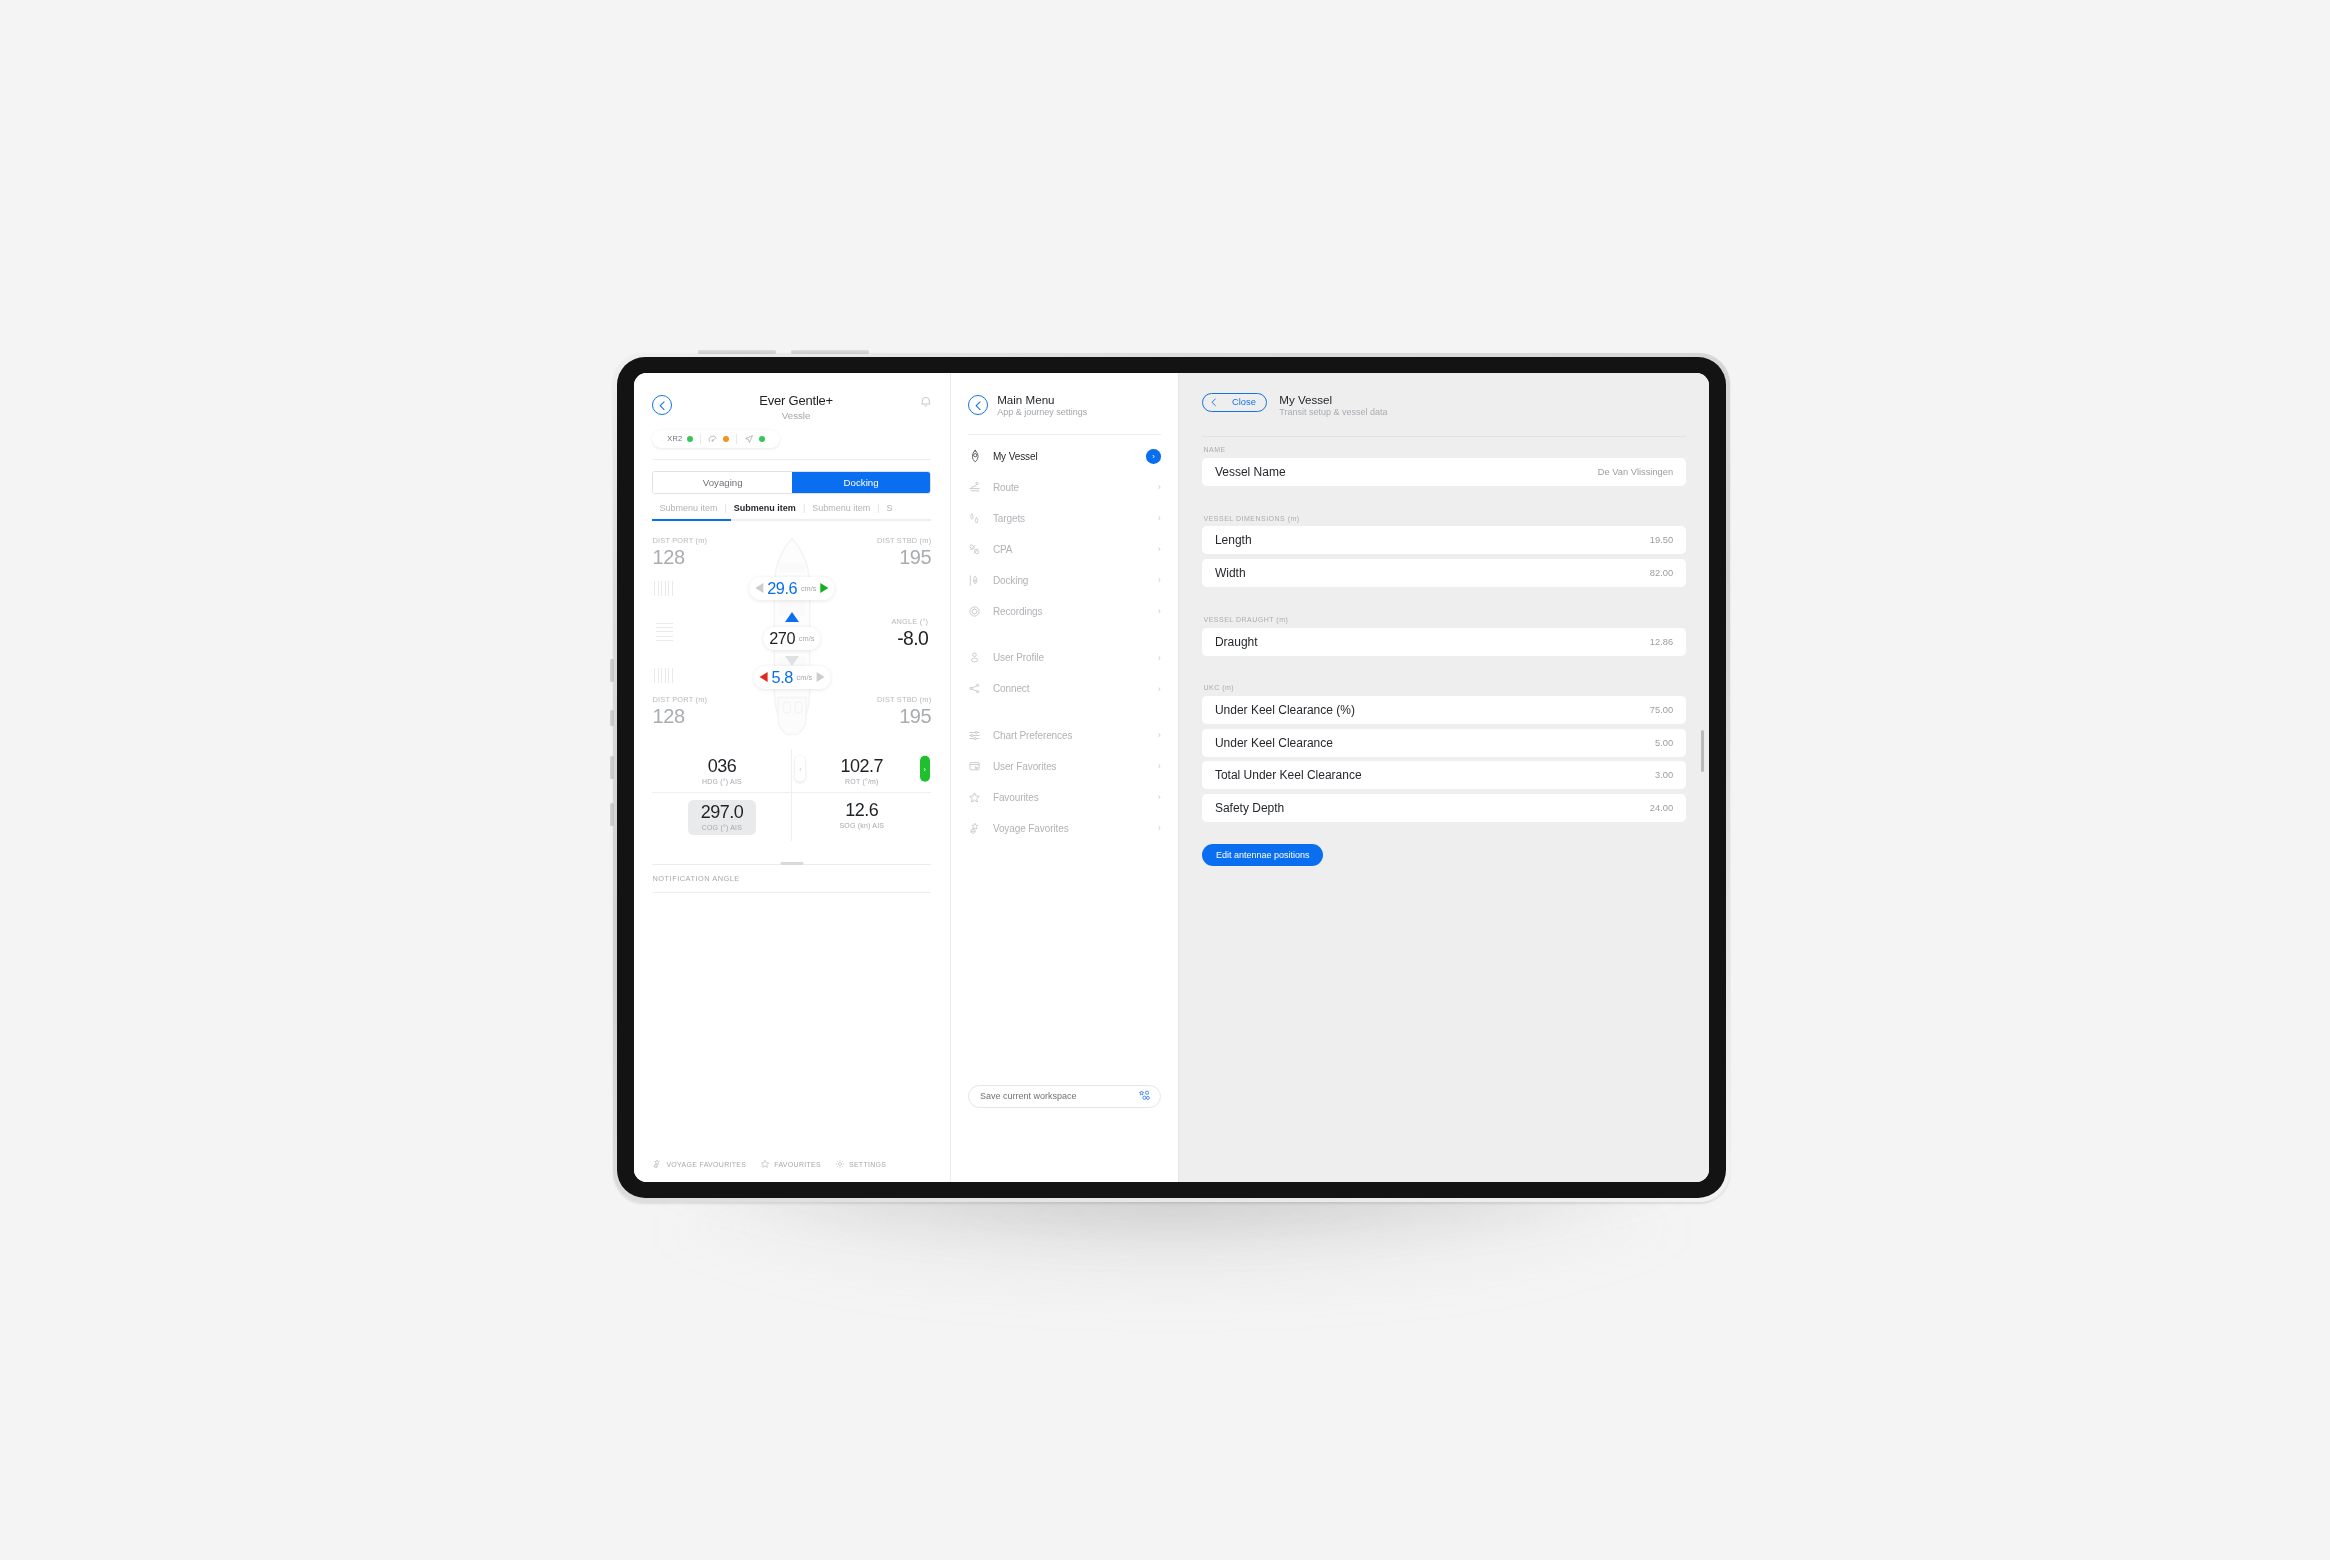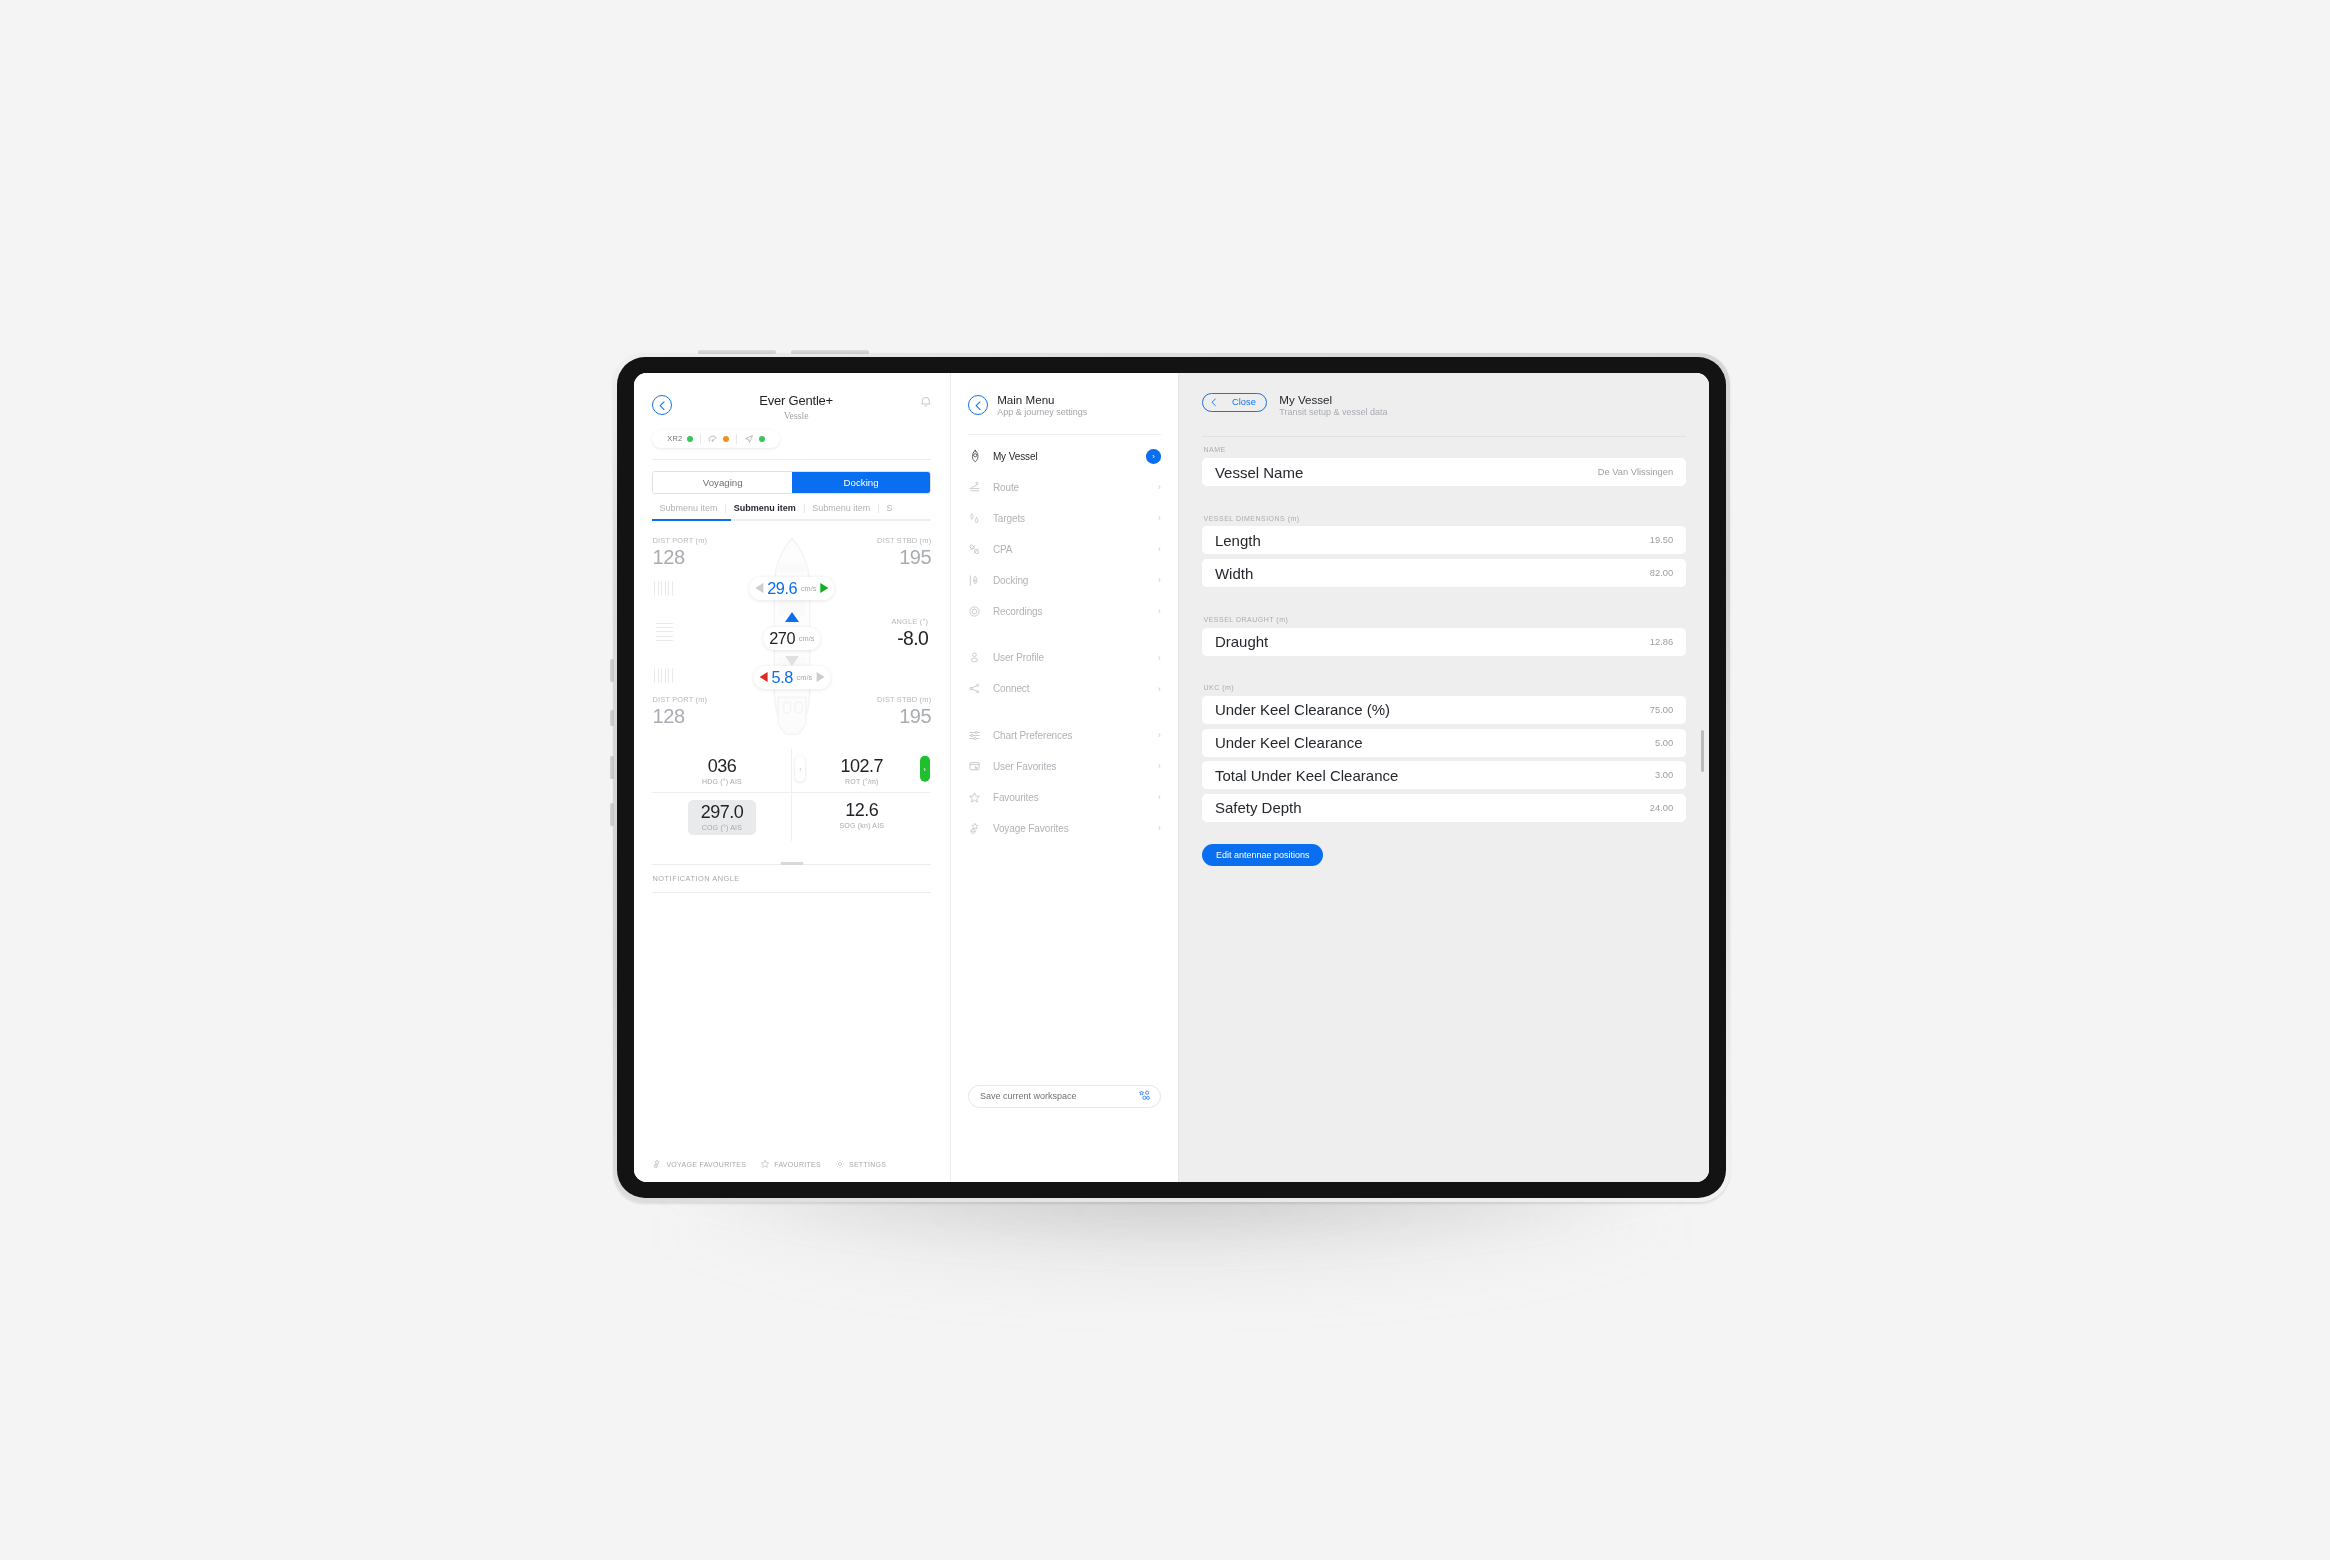--- a/index.html
+++ b/index.html
@@ -75,21 +75,21 @@
   .pnl-header { display:flex; align-items:flex-start; gap:7.8px; }
   .circ-back {
     width: 20px; height: 20px; border-radius: 50%;
     border: 1.2px solid #1473e6;
     display:flex; align-items:center; justify-content:center;
     color:#1473e6; font-size: 11px; line-height:1; flex:0 0 20px;
     margin-top:2.3px;
   }
   .pnl-titlewrap { flex:1; text-align:center; }
   .pnl-title { font-size: 13px; color:#1f2124; letter-spacing:-0.2px; }
-  .pnl-sub { font-size: 9.7px; color:#a3a6aa; margin-top:1.6px;font-family:Liberation Serif, serif; }
+  .pnl-sub { font-size: 9.7px; color:#a3a6aa; margin-top:1.6px; }
   .bell { color:#b9bcc0; font-size:13px; margin-top:3.1px; }
 
   .status-pill {
     margin-top: 9.3px;
     display:inline-flex; align-items:center;
     background:#fff; border-radius: 11px;
     box-shadow: 0 0.8px 3.1px rgba(0,0,0,0.10);
     padding: 3.9px 7.8px; gap: 0px; width: fit-content;
   }
   .st-item { display:flex; align-items:center; gap:4.7px; padding: 0 7px; }
@@ -243,21 +243,21 @@
   .rp-title { font-size:11.6px; color:#1f2124; }
   .rp-sub { font-size:9px; color:#a9acb0; margin-top:0.8px; }
   .rp-hr { height:0.8px; background:#e2e2e3; margin: 18.6px 0 0 0; }
 
   .grp-label { font-size:7px; color:#a9acb0; letter-spacing:0.5px; margin: 10px 0 4.7px 1.6px; }
   .field {
     background:#fff; border-radius:4.7px; height: 28px;
     display:flex; align-items:center; justify-content:space-between;
     padding: 0 13px; margin-bottom: 4.7px;
   }
-  .field .k { font-size:15px; color:#25282c; }
+  .field .k { font-size:12px; color:#25282c; }
   .field .v { font-size:9.3px; color:#9a9da1; }
   .grp-space { height: 14px; }
 
   #antenna-btn {
     margin-top: 17px;
     background:#0a6ef0; color:#fff; border:none;
     border-radius: 11px; height: 22px; padding: 0 14px;
     font-size:9px; font-family:inherit;
   }
   #rp-scrollbar {

